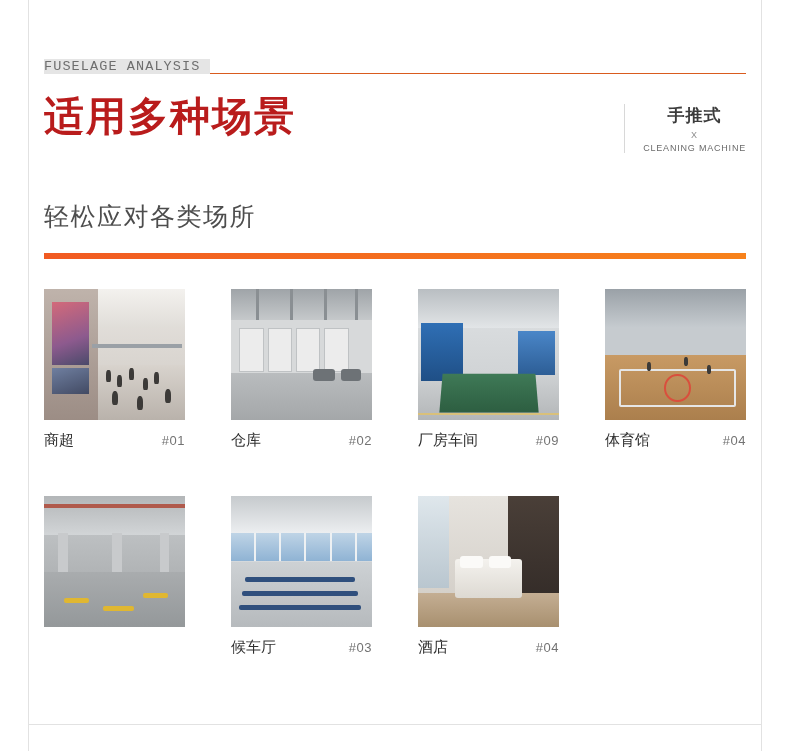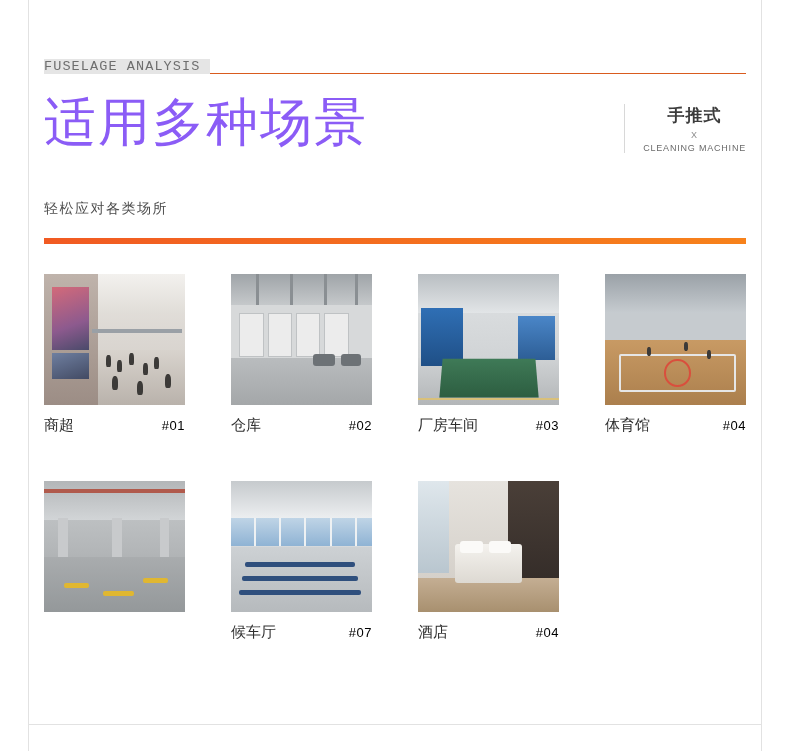--- a/index.html
+++ b/index.html
@@ -66,24 +66,24 @@
     z-index: 1;
   }
 
   
   .title-row {
     position: relative;
     margin-top: 18px;
     height: 78px;
   }
   .main-title {
-    font-size: 52px;
+    font-size: 40px;
     line-height: 1;
-    font-weight: normal;
-    color: #8b5cf6;
+    font-weight: bold;
+    color: #b91c1c;
     letter-spacing: 2px;
     font-family: "DejaVu Sans", "Liberation Sans", sans-serif;
   }
   .brand-block {
     position: absolute;
     right: 0;
     top: 8px;
     text-align: center;
     border-left: 1px solid #d8d8d8;
     padding-left: 18px;
@@ -104,21 +104,21 @@
   .brand-en {
     font-size: 9px;
     color: #6b6b6b;
     margin-top: 3px;
     letter-spacing: 0.8px;
   }
 
   
   .subtitle {
     margin-top: 26px;
-    font-size: 14px;
+    font-size: 25px;
     color: #4d4d4d;
     letter-spacing: 1.5px;
     font-family: "DejaVu Sans", "Liberation Sans", sans-serif;
   }
 
   
   .orange-bar {
     margin-top: 20px;
     height: 6px;
     background: linear-gradient(90deg, #f15a22 0%, #f7821b 100%);
@@ -149,21 +149,21 @@
     justify-content: space-between;
     margin-top: 11px;
   }
   .caption-label {
     font-size: 15px;
     color: #2f2f2f;
     font-family: "DejaVu Sans", "Liberation Sans", sans-serif;
   }
   .caption-num {
     font-size: 13px;
-    color: #000000;
+    color: #737373;
     letter-spacing: 0.5px;
   }
 
   
   .bottom-rule {
     position: absolute;
     left: 28px;
     right: 28px;
     bottom: 26px;
     height: 1px;
@@ -353,21 +353,21 @@
           <div class="sc ws-bg"></div>
           <div class="ws-roof"></div>
           <div class="ws-floor"></div>
           <div class="ws-mach-l"></div>
           <div class="ws-mach-r"></div>
           <div class="ws-green"></div>
           <div class="ws-line"></div>
         </div>
         <div class="caption">
           <span class="caption-label">厂房车间</span>
-          <span class="caption-num">#03</span>
+          <span class="caption-num">#09</span>
         </div>
       </div>
 
       <div class="card">
         <div class="thumb">
           <div class="sc gy-bg"></div>
           <div class="gy-truss"></div>
           <div class="gy-wall"></div>
           <div class="gy-floor"></div>
           <div class="gy-court"></div>
@@ -408,21 +408,21 @@
           <div class="wt-mull" style="left:52%"></div>
           <div class="wt-mull" style="left:70%"></div>
           <div class="wt-mull" style="left:88%"></div>
           <div class="wt-floor"></div>
           <div class="wt-seat" style="left:10%;bottom:34%;width:78%"></div>
           <div class="wt-seat" style="left:8%;bottom:24%;width:82%"></div>
           <div class="wt-seat" style="left:6%;bottom:13%;width:86%"></div>
         </div>
         <div class="caption">
           <span class="caption-label">候车厅</span>
-          <span class="caption-num">#07</span>
+          <span class="caption-num">#03</span>
         </div>
       </div>
 
       <div class="card">
         <div class="thumb">
           <div class="sc ht-bg"></div>
           <div class="ht-dark"></div>
           <div class="ht-win"></div>
           <div class="ht-floor"></div>
           <div class="ht-bed"></div>

